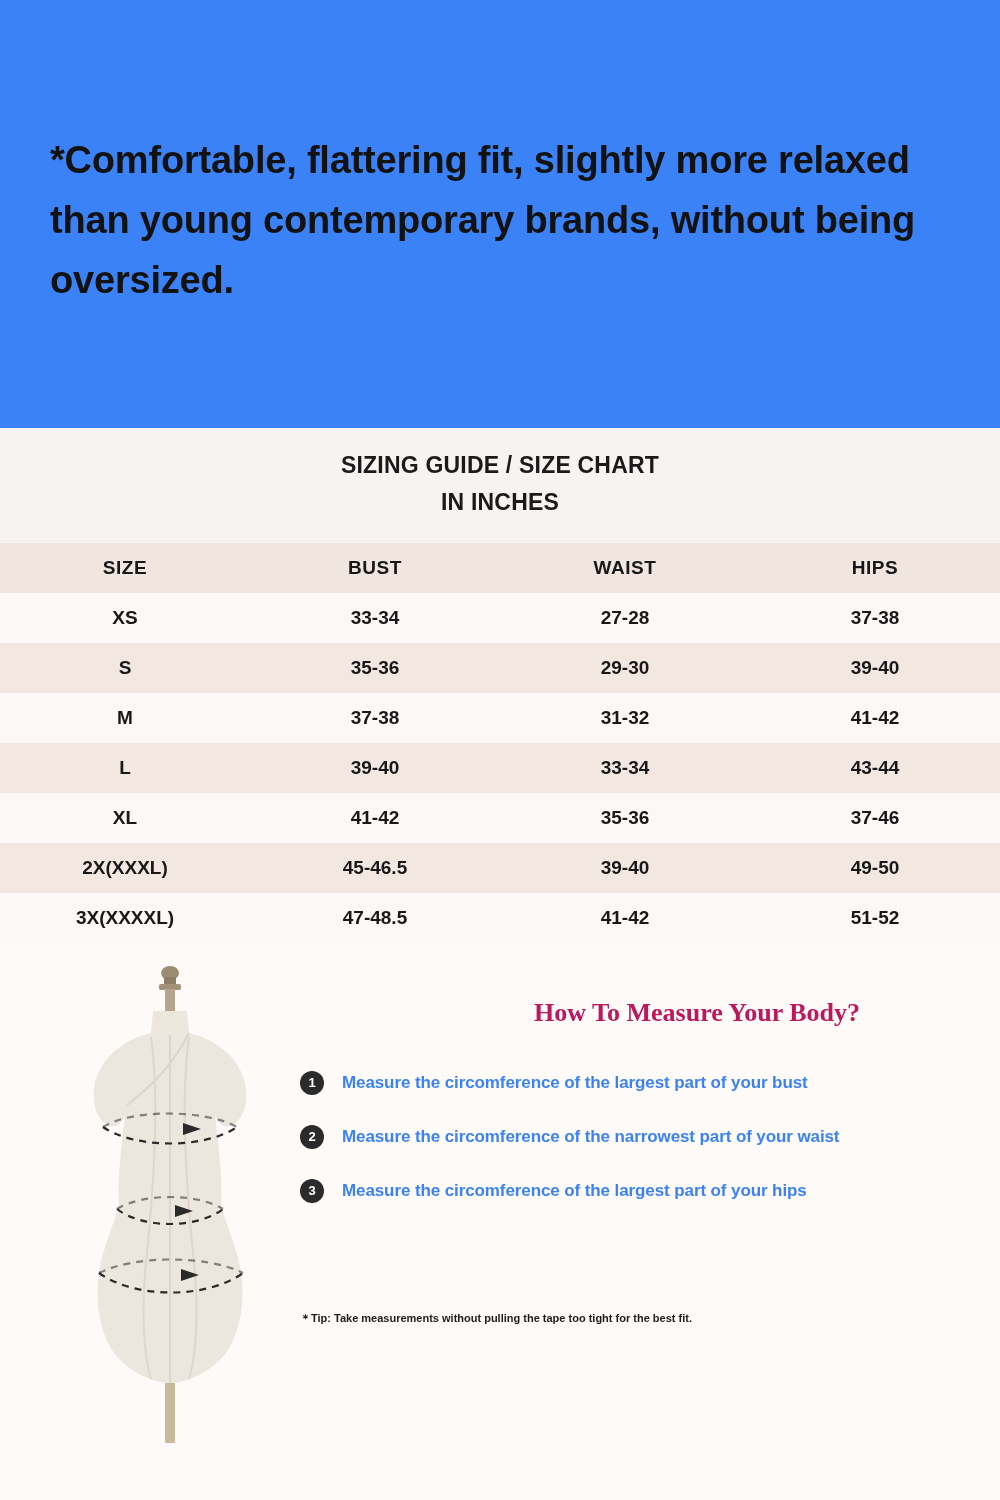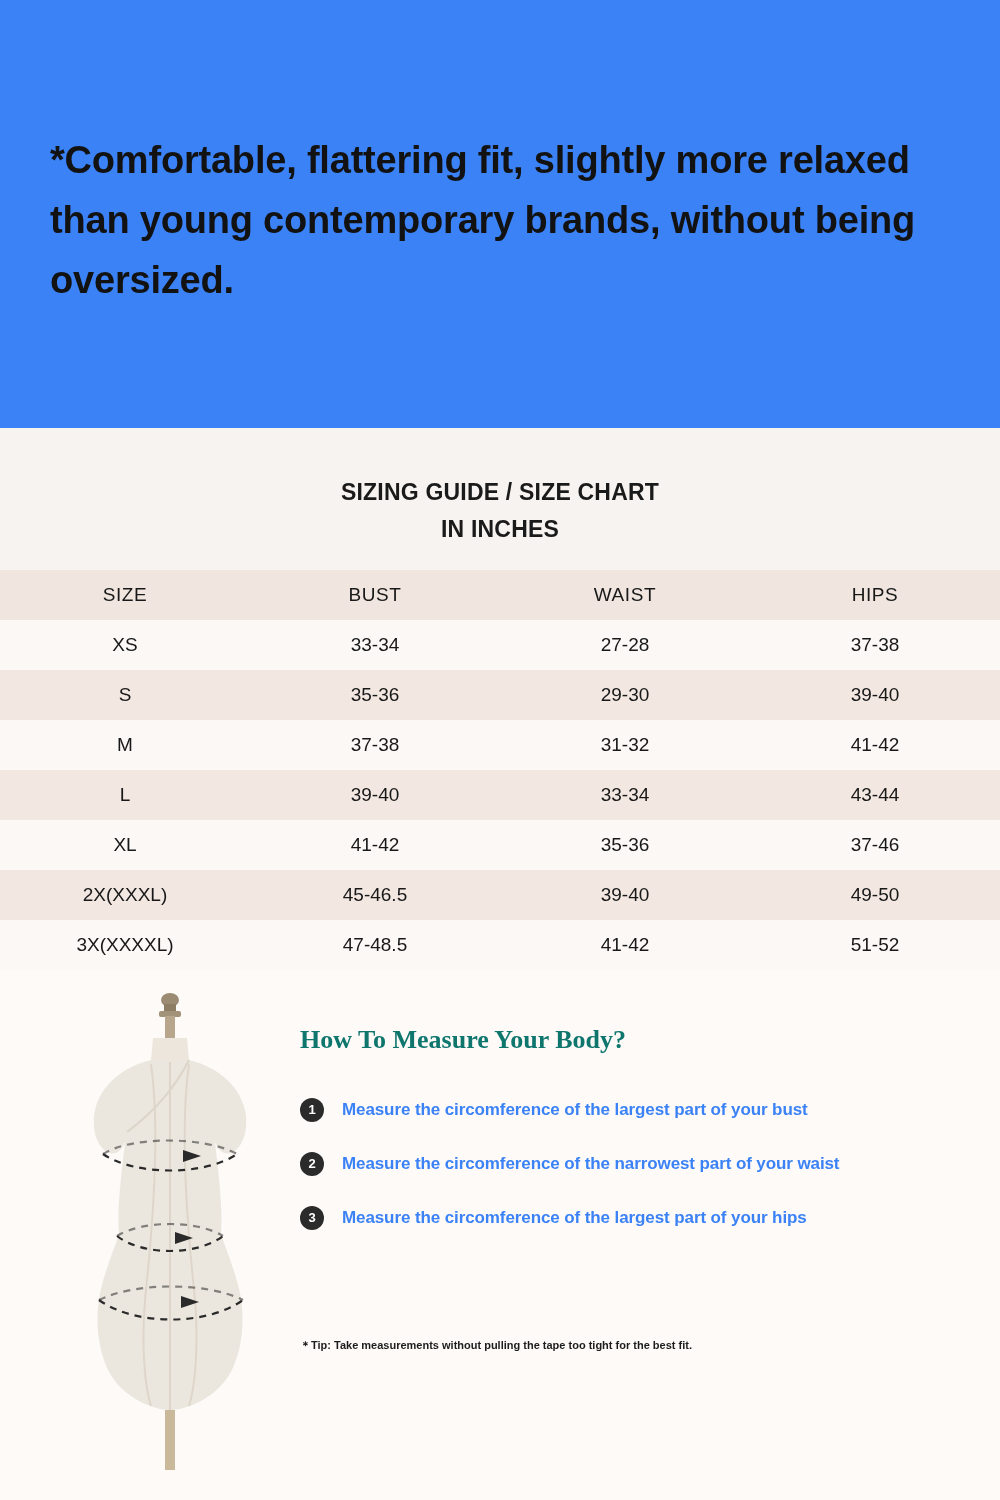--- a/index.html
+++ b/index.html
@@ -27,39 +27,39 @@
     font-size: 38px;
     font-weight: bold;
     line-height: 1.58;
     color: #121212;
     letter-spacing: -0.2px;
   }
 
   
   .chart-wrap {
     background: #f7f3f0;
-    padding-top: 46px;
+    padding-top: 19px;
   }
   .chart-title {
     text-align: center;
     font-size: 23px;
     font-weight: bold;
     color: #1a1a1a;
     line-height: 1.6;
     letter-spacing: 0.2px;
   }
   table.size-table {
     width: 100%;
     border-collapse: collapse;
     margin-top: 22px;
   }
   table.size-table th,
   table.size-table td {
     font-size: 19px;
-    font-weight: normal;
+    font-weight: bold;
     color: #181818;
     text-align: center;
     height: 50px;
     vertical-align: middle;
   }
   table.size-table thead tr { background: #f0e6df; }
   table.size-table tbody tr:nth-child(odd) { background: #fbf8f6; }
   table.size-table tbody tr:nth-child(even) { background: #f2e8e1; }
   .col-size  { width: 25%; }
   .col-bust  { width: 25%; }
@@ -71,25 +71,25 @@
   .measure {
     position: relative;
     background: #fdfaf8;
     height: 510px;
   }
   .measure-title {
     position: absolute;
     left: 300px;
     top: 55px;
     width: 560px;
-    text-align: left;
+    text-align: right;
     font-family: "Liberation Serif", serif;
     font-size: 26px;
     font-weight: bold;
-    color: #0f766e;
+    color: #be185d;
   }
   .steps {
     position: absolute;
     left: 300px;
     top: 128px;
     width: 660px;
   }
   .step {
     display: flex;
     align-items: center;

